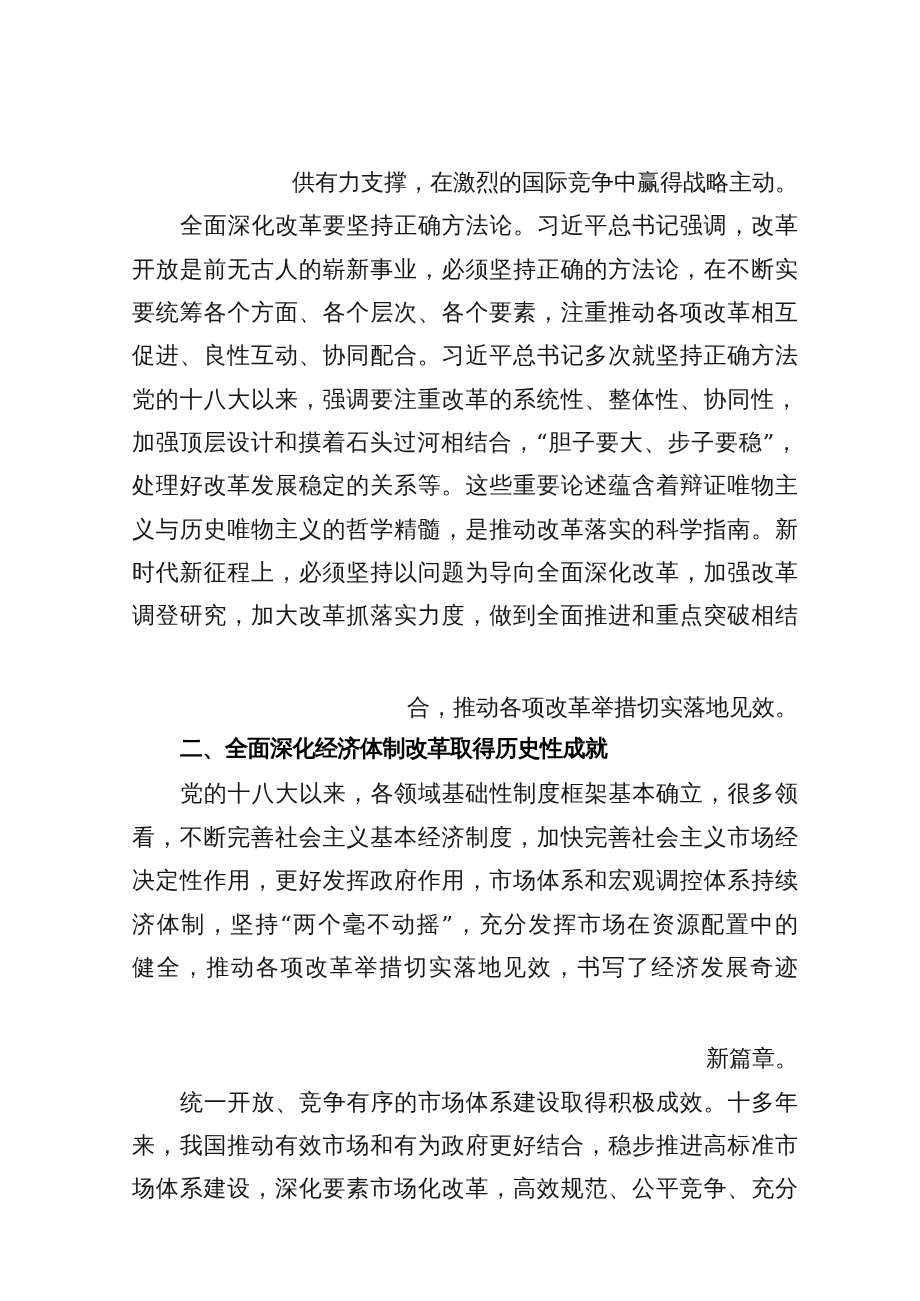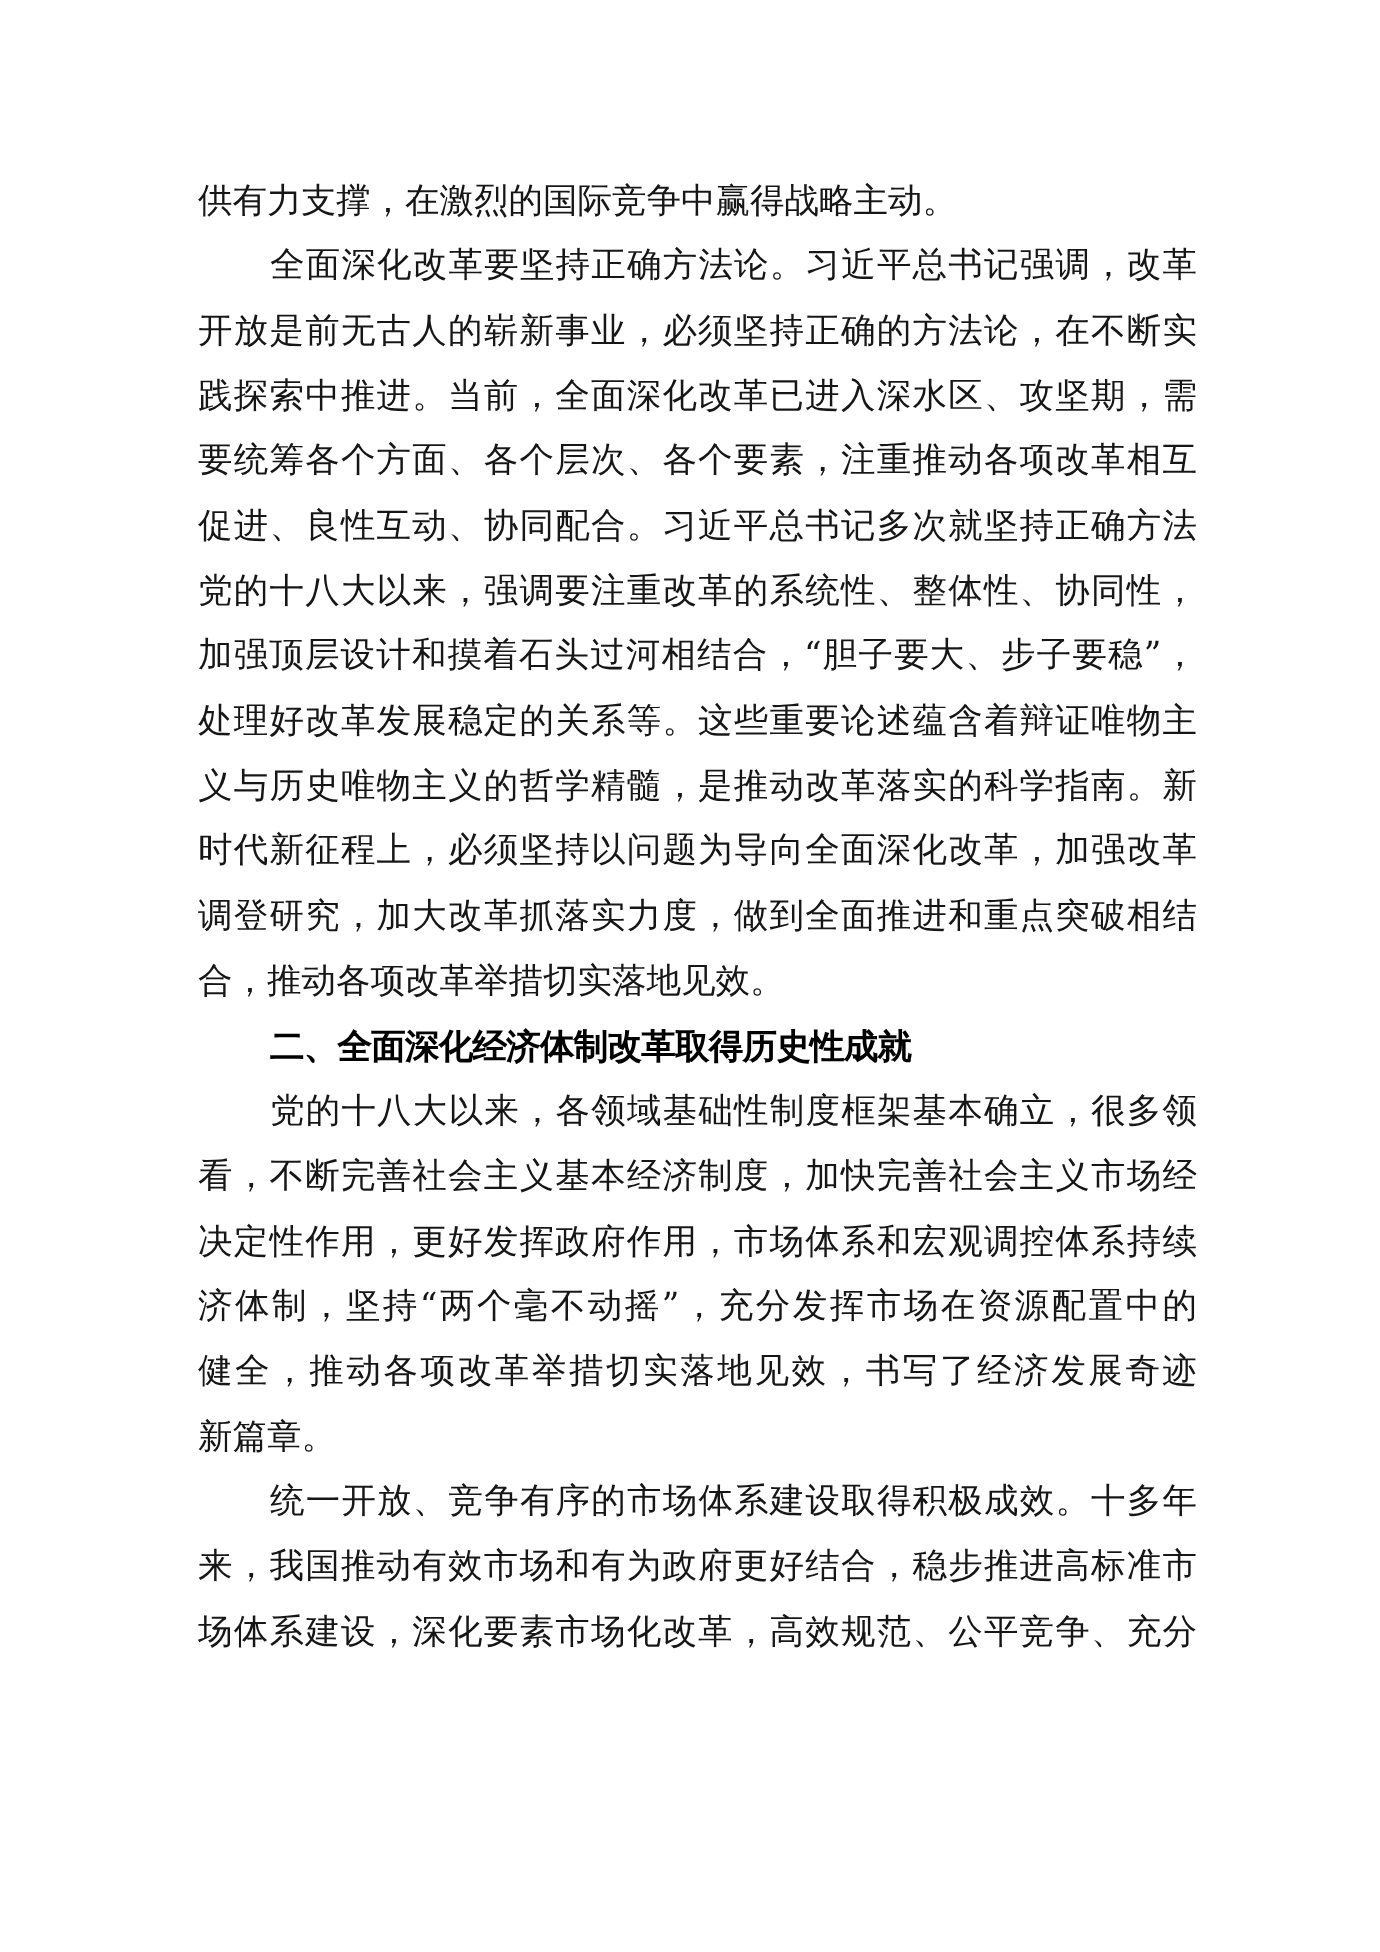--- a/index.html
+++ b/index.html
@@ -36,46 +36,46 @@
     white-space: nowrap;
   }
   
   .line.full {
     white-space: normal;
     text-align: justify;
     text-align-last: justify;
     text-justify: inter-character;
   }
   .line.end {
-    text-align: left;
+    text-align: right;
+    margin-top: 48px;
   }
   .line.indent {
     text-indent: 48px;
   }
   .line.heading {
-    font-family: Liberation Sans, sans-serif;
+    font-family: Liberation Mono, monospace;
     font-weight: bold;
     font-size: 23px;
     color: #000000;
     letter-spacing: -0.5px;
     text-align: left;
     text-align-last: left;
   }
 </style>
 </head>
 <body>
 
 <div class="page">
   <div class="textblock">
 
     <div class="line end">供有力支撑，在激烈的国际竞争中赢得战略主动。</div>
 
     <div class="line full indent">全面深化改革要坚持正确方法论。习近平总书记强调，改革</div>
     <div class="line full">开放是前无古人的崭新事业，必须坚持正确的方法论，在不断实</div>
-    <div class="line full">践探索中推进。当前，全面深化改革已进入深水区、攻坚期，需</div>
     <div class="line full">要统筹各个方面、各个层次、各个要素，注重推动各项改革相互</div>
     <div class="line full">促进、良性互动、协同配合。习近平总书记多次就坚持正确方法</div>
     <div class="line full">党的十八大以来，强调要注重改革的系统性、整体性、协同性，</div>
     <div class="line full">加强顶层设计和摸着石头过河相结合，“胆子要大、步子要稳”，</div>
     <div class="line full">处理好改革发展稳定的关系等。这些重要论述蕴含着辩证唯物主</div>
     <div class="line full">义与历史唯物主义的哲学精髓，是推动改革落实的科学指南。新</div>
     <div class="line full">时代新征程上，必须坚持以问题为导向全面深化改革，加强改革</div>
     <div class="line full">调登研究，加大改革抓落实力度，做到全面推进和重点突破相结</div>
     <div class="line end">合，推动各项改革举措切实落地见效。</div>
 

